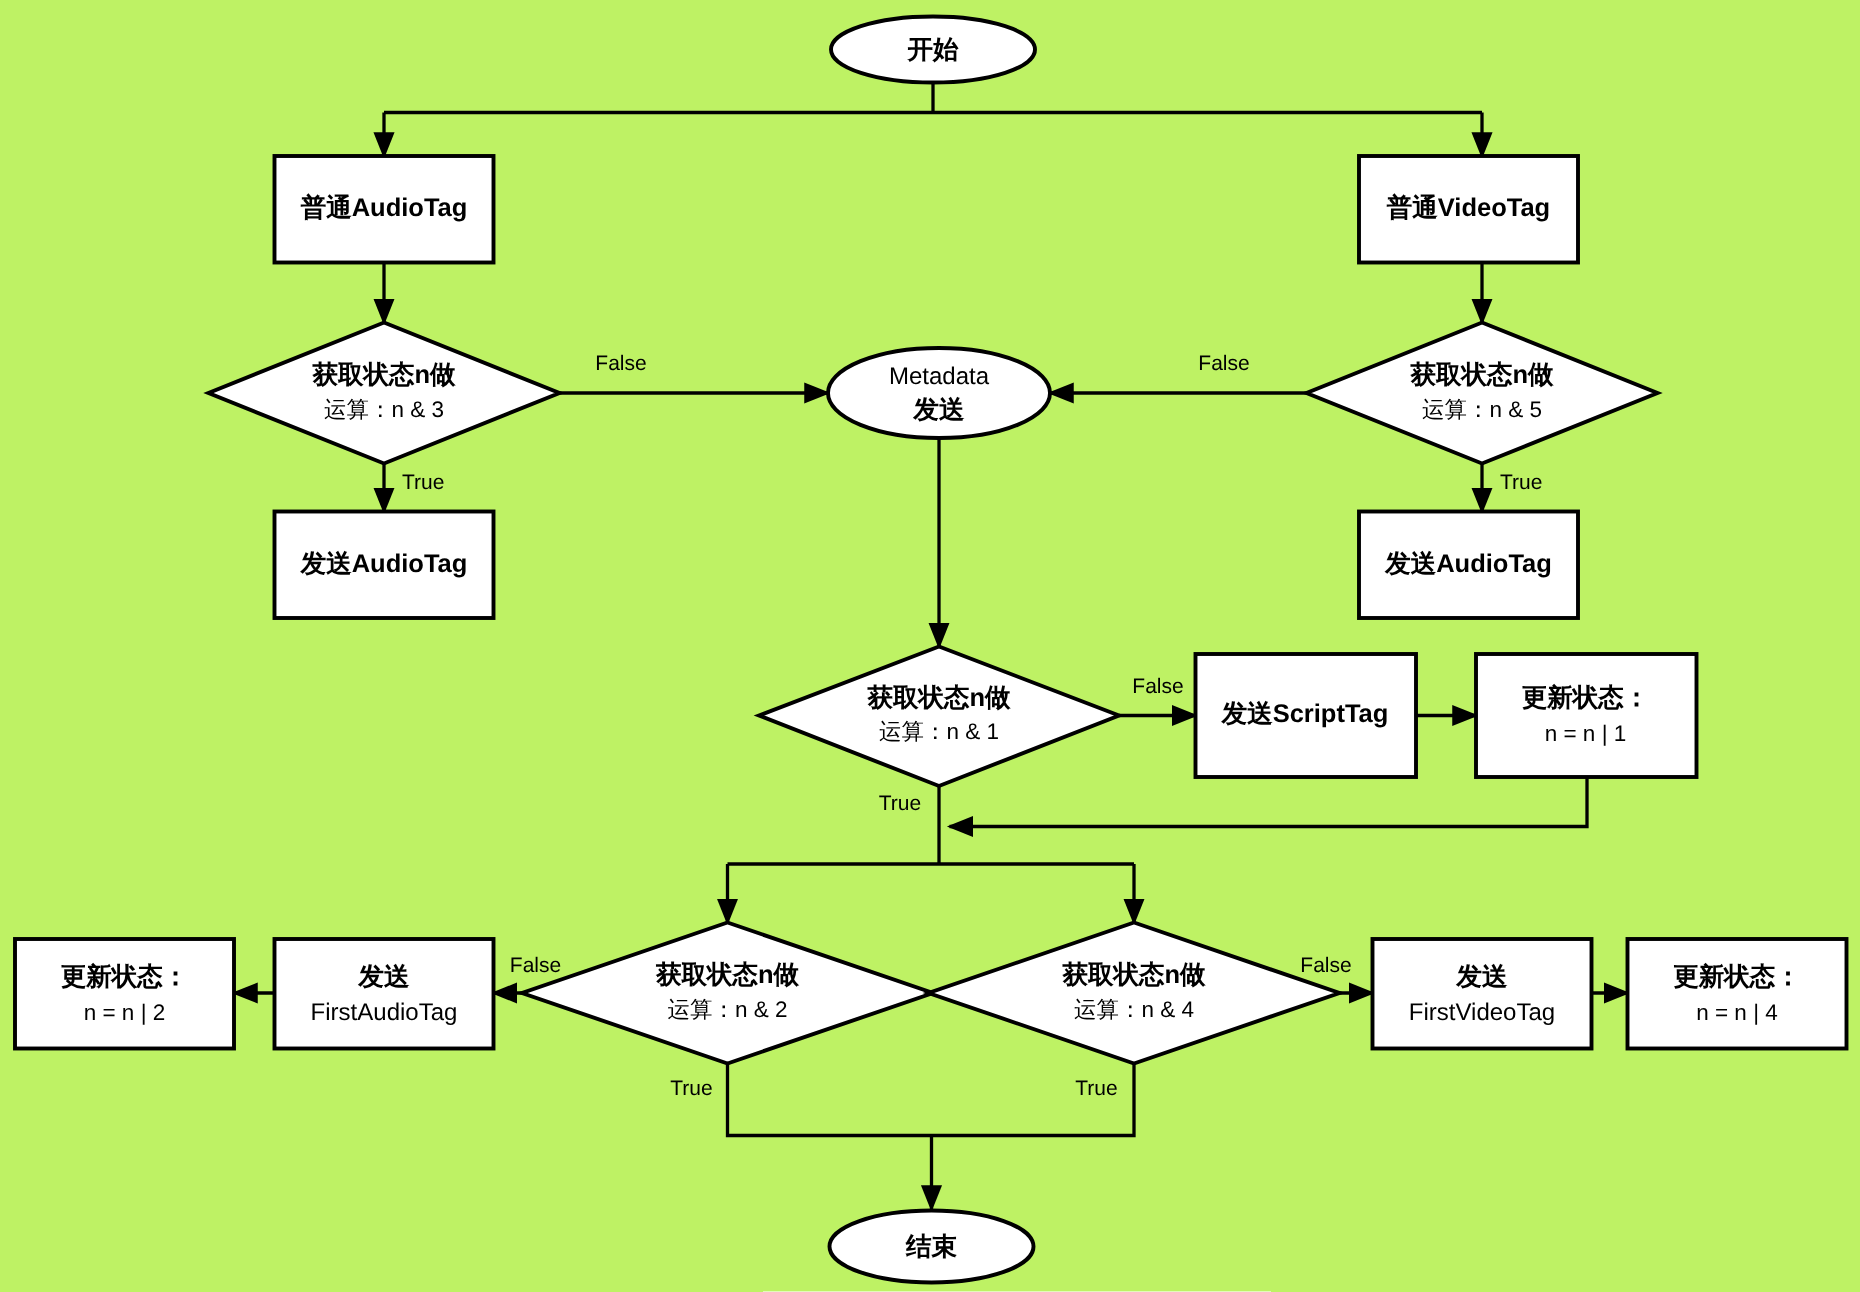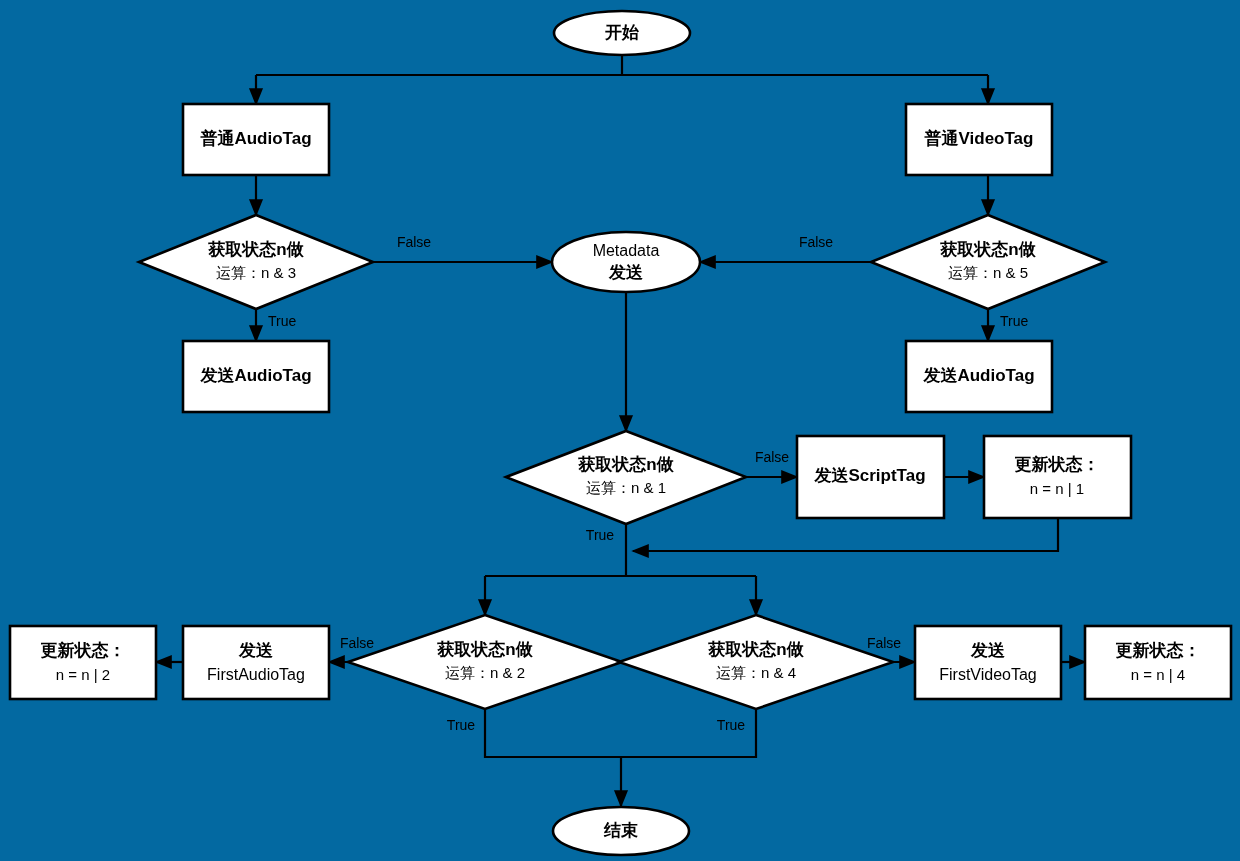--- a/index.html
+++ b/index.html
@@ -10,21 +10,21 @@
   body {
     width: 1240px;
     height: 861px;
     font-family: "Liberation Sans", "DejaVu Sans", sans-serif;
     overflow: hidden;
   }
   #flowchart-root {
     position: relative;
     width: 1240px;
     height: 861px;
-    background: #0369a1;
+    background: #bef264;
   }
   svg#flow-svg {
     position: absolute;
     top: 0;
     left: 0;
     width: 1240px;
     height: 861px;
   }
   .node-shape {
     fill: #ffffff;

